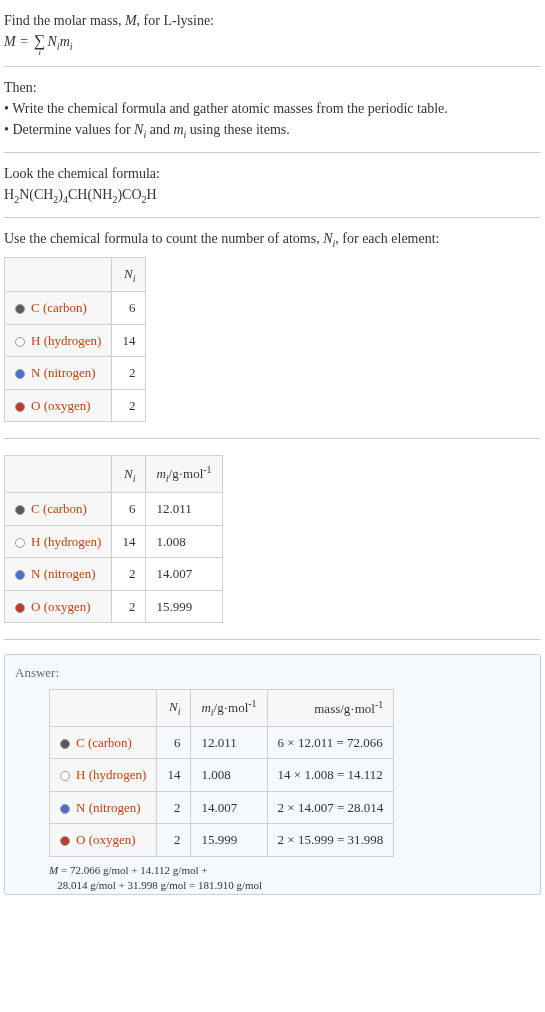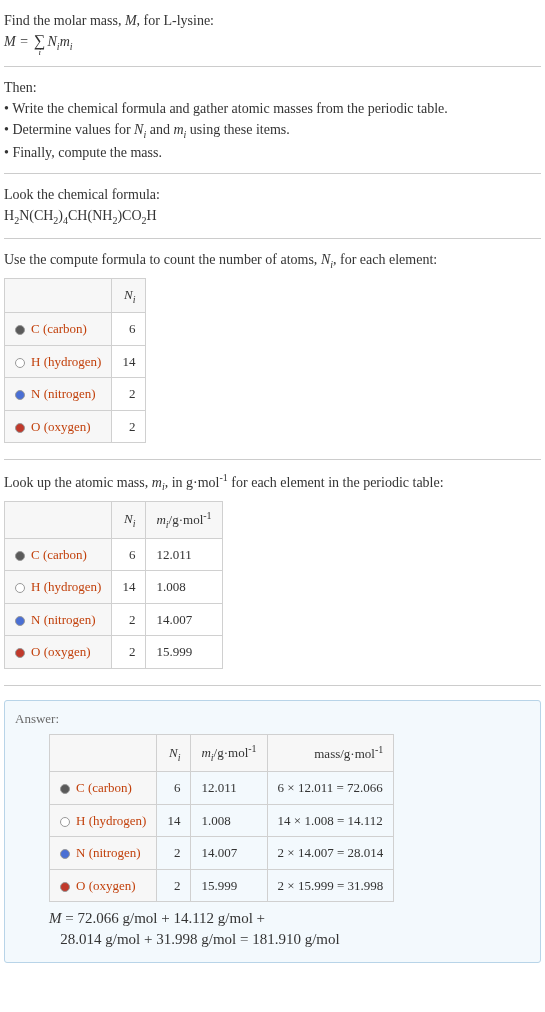--- a/index.html
+++ b/index.html
@@ -68,35 +68,35 @@
       border-radius: 50%;
       margin-right: 6px;
       vertical-align: middle;
       border: 1px solid #999;
     }
     .sup { font-size: 10px; vertical-align: super; }
     .answer-box {
       border: 1px solid #b8d4e8;
       background: #f3f9fd;
       border-radius: 3px;
-      padding: 8px 10px 12px;
+      padding: 8px 10px 0;
       margin: 4px 0;
     }
     .answer-label {
       color: #6a6a6a;
       font-size: 13px;
       margin-bottom: 4px;
     }
     .answer-box table {
       margin-left: 34px;
     }
     .molar-calc {
       margin-left: 34px;
       font-style: italic;
-      font-size: 15px;
+      font-size: 11px;
       line-height: 1.4;
     }
     .sym { font-style: italic; }
     .plain { font-style: normal; }
   </style>
 </head>
 <body>
 
 <div class="section">
   <div>
@@ -111,37 +111,36 @@
 </div>
 
 <div class="divider"></div>
 
 <div class="section">
   <div>Then:</div>
   <div>• Write the chemical formula and gather atomic masses from the periodic table.</div>
   <div>
     <span>• Determine values for </span><span class="sym">N</span><sub>i</sub><span> and </span><span class="sym">m</span><sub>i</sub><span> using these items.</span>
   </div>
-  <div>• Finally, compute the mass.</div>
 </div>
 
 <div class="divider"></div>
 
 <div class="section">
   <div>Look the chemical formula:</div>
   <div class="chem-formula">
     <span>H</span><sub>2</sub><span>N(CH</span><sub>2</sub><span>)</span><sub>4</sub><span>CH(NH</span><sub>2</sub><span>)CO</span><sub>2</sub><span>H</span>
   </div>
 </div>
 
 <div class="divider"></div>
 
 <div class="section">
   <div>
-    <span>Use the compute formula to count the number of atoms, </span><span class="sym">N</span><sub>i</sub><span>, for each element:</span>
+    <span>Use the chemical formula to count the number of atoms, </span><span class="sym">N</span><sub>i</sub><span>, for each element:</span>
   </div>
   <table>
     <tbody>
         <tr>
       <th></th>
       <th><span class="sym">N</span><sub>i</sub></th>
     </tr>
     <tr>
       <td class="element-cell"><span class="swatch" style="background:#5a5a5a"></span><span>C (carbon)</span></td>
       <td class="num">6</td>
@@ -158,23 +157,20 @@
       <td class="element-cell"><span class="swatch" style="background:#c0392b"></span><span>O (oxygen)</span></td>
       <td class="num">2</td>
     </tr>
   </tbody>
     </table>
 </div>
 
 <div class="divider"></div>
 
 <div class="section">
-  <div>
-    <span>Look up the atomic mass, </span><span class="sym">m</span><sub>i</sub><span>, in g·mol</span><span class="sup">-1</span><span> for each element in the periodic table:</span>
-  </div>
   <table>
     <tbody>
         <tr>
       <th></th>
       <th><span class="sym">N</span><sub>i</sub></th>
       <th><span class="sym">m</span><sub>i</sub><span class="plain">/g·mol</span><span class="sup plain">-1</span></th>
     </tr>
     <tr>
       <td class="element-cell"><span class="swatch" style="background:#5a5a5a"></span><span>C (carbon)</span></td>
       <td class="num">6</td>

